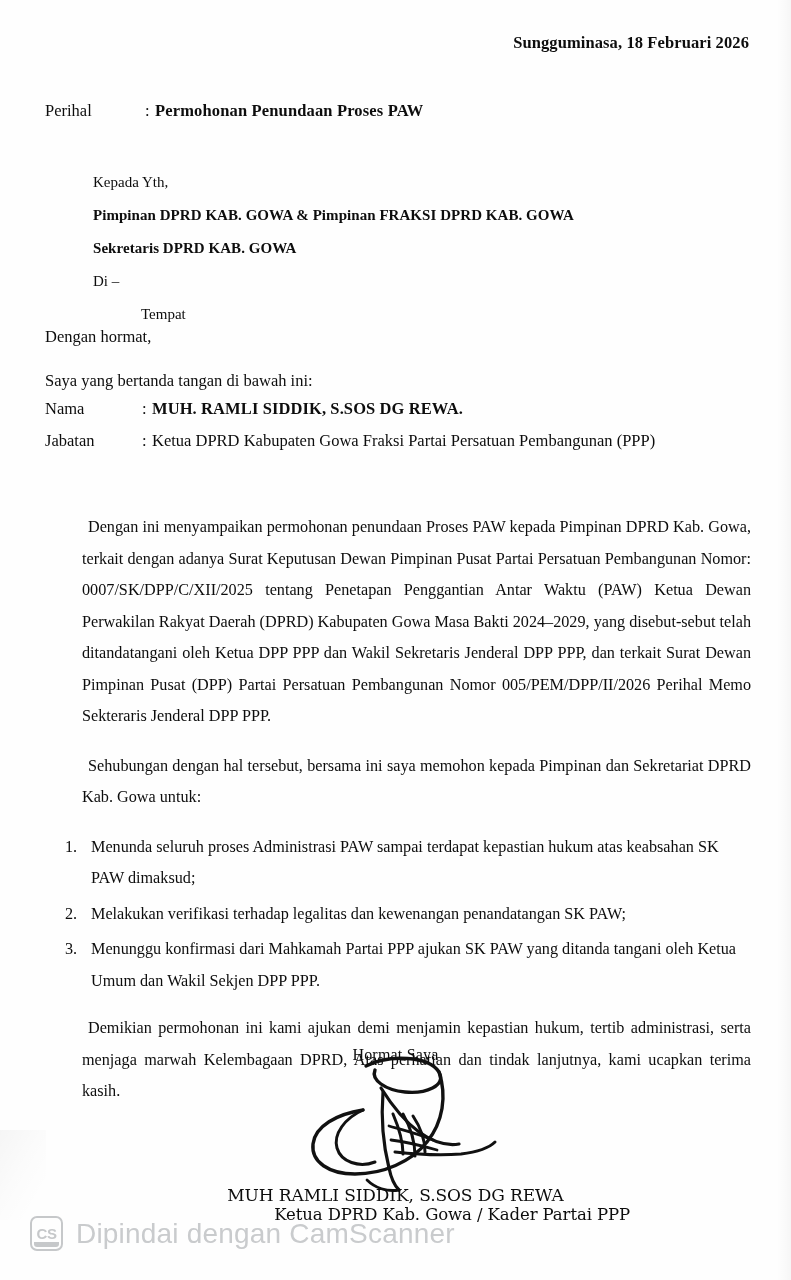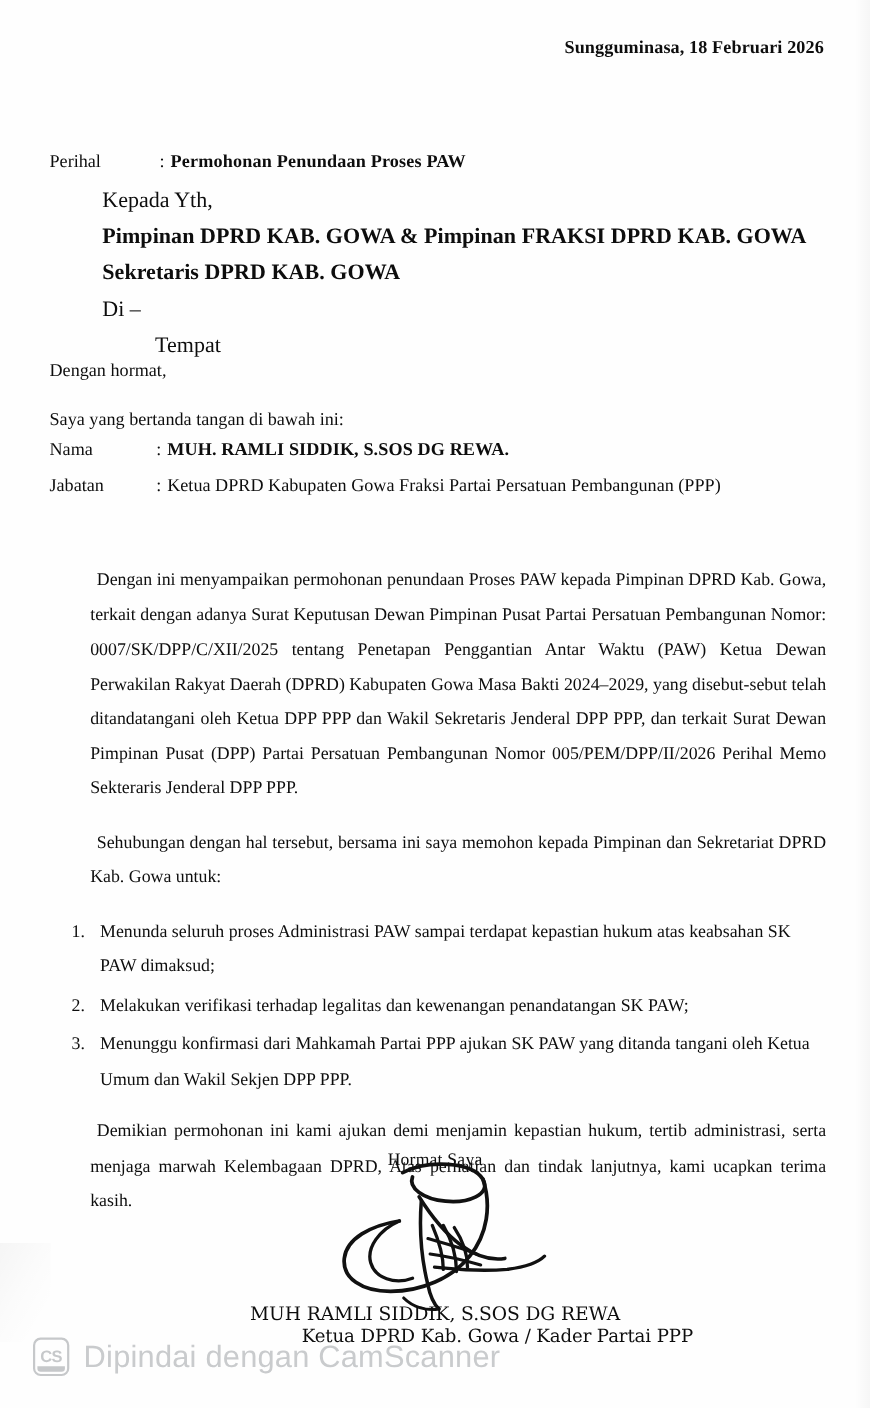--- a/index.html
+++ b/index.html
@@ -52,30 +52,30 @@
 
   
   .perihal-row {
     position: absolute;
     left: 45px;
     top: 101px;
     display: flex;
     align-items: baseline;
     font-size: 16.5px;
   }
-  .perihal-label { width: 100px; margin-top: 36px; }
+  .perihal-label { width: 100px; }
   .perihal-colon { width: 10px; }
   .perihal-value { font-weight: 700; letter-spacing: 0.15px; }
 
   
   .addressee {
     position: absolute;
     left: 93px;
     top: 166px;
-    font-size: 20px;
+    font-size: 15px;
     line-height: 33px;
   }
   .addressee .bold { font-weight: 700; letter-spacing: 0.05px; }
   .addressee .indent { padding-left: 48px; display: block; }
 
   
   .salutation {
     position: absolute;
     left: 45px;
     top: 327px;

